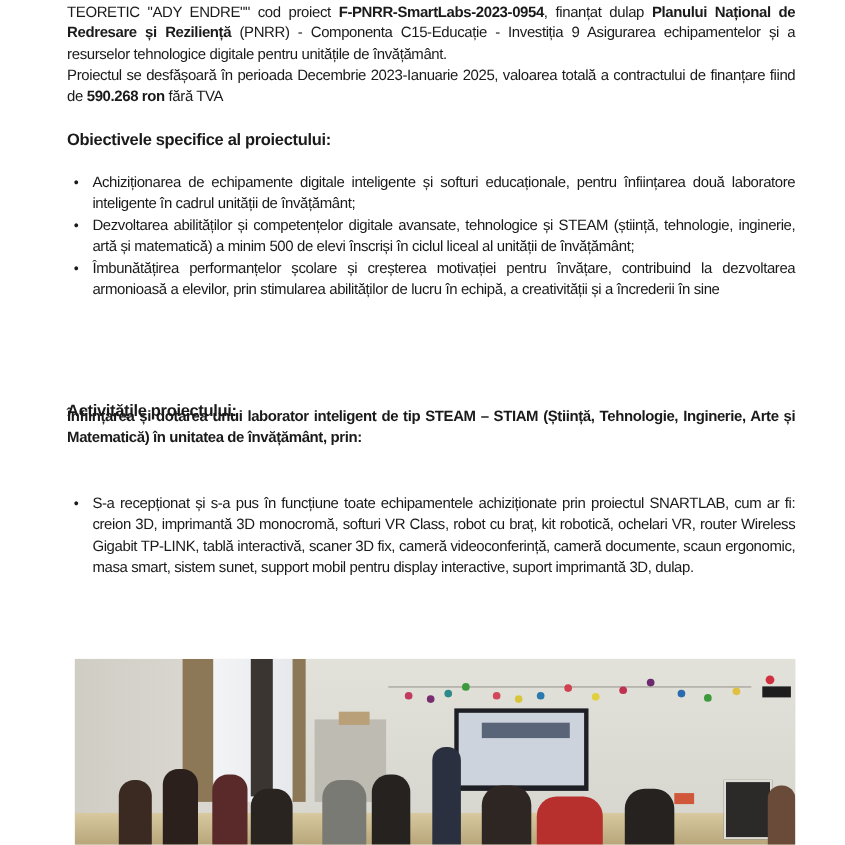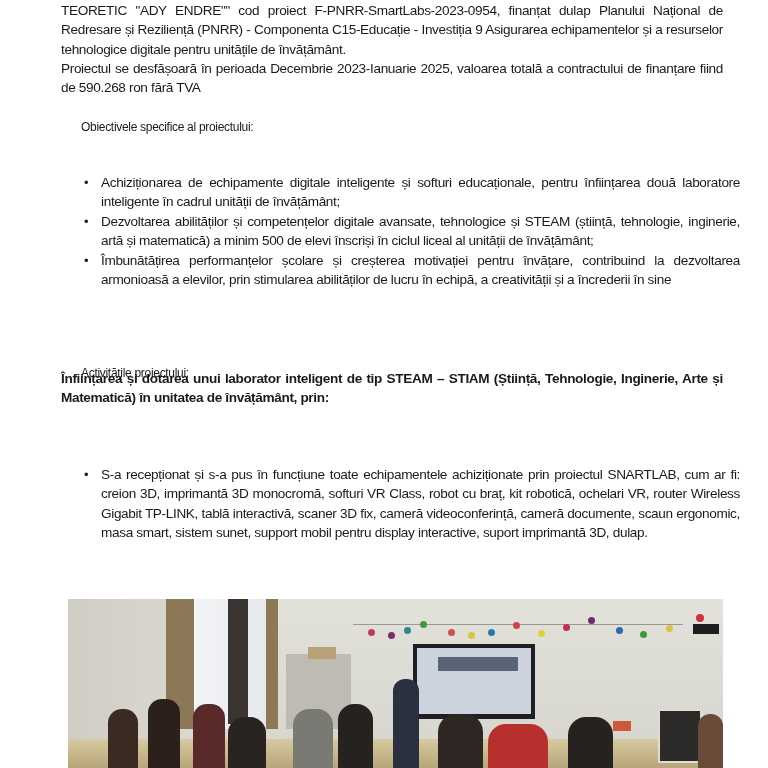--- a/index.html
+++ b/index.html
@@ -1,23 +1,23 @@
 <!DOCTYPE html>
 <html><head>
 <meta charset="utf-8">
 <style>
   html, body { margin:0; padding:0; background:#ffffff; }
   body { width:768px; height:768px; overflow:hidden; position:relative;
          font-family:"Liberation Sans", sans-serif; color:#1a1a1a; }
   .page { position:absolute; left:61px; top:0; width:662px; }
   p, li { margin:0; font-size:13.6px; line-height:19.4px; text-align:justify;
           letter-spacing:-0.35px; word-spacing:0px; }
-  b { font-weight:normal; }
-  .h { font-weight:normal; font-size:12px; line-height:19.4px; letter-spacing:-0.3px;margin-left:20px; }
-  ul { margin:17px; padding:0; list-style:none; }
+  b { font-weight:bold; }
+  .h { font-weight:bold; font-size:15px; line-height:19.4px; letter-spacing:-0.3px; }
+  ul { margin:0; padding:0; list-style:none; }
   li { position:relative; padding-left:23px; }
   li::before { content:"\2022"; position:absolute; left:6px; top:0; font-size:13px; }
   .abs { position:absolute; left:0; width:662px; }
   .photo { position:absolute; left:68px; top:599px; width:655px; height:169px; overflow:hidden;
            background:#d9d7cf; }
   .photo > div { position:absolute; }
 </style>
 </head>
 <body>
 

